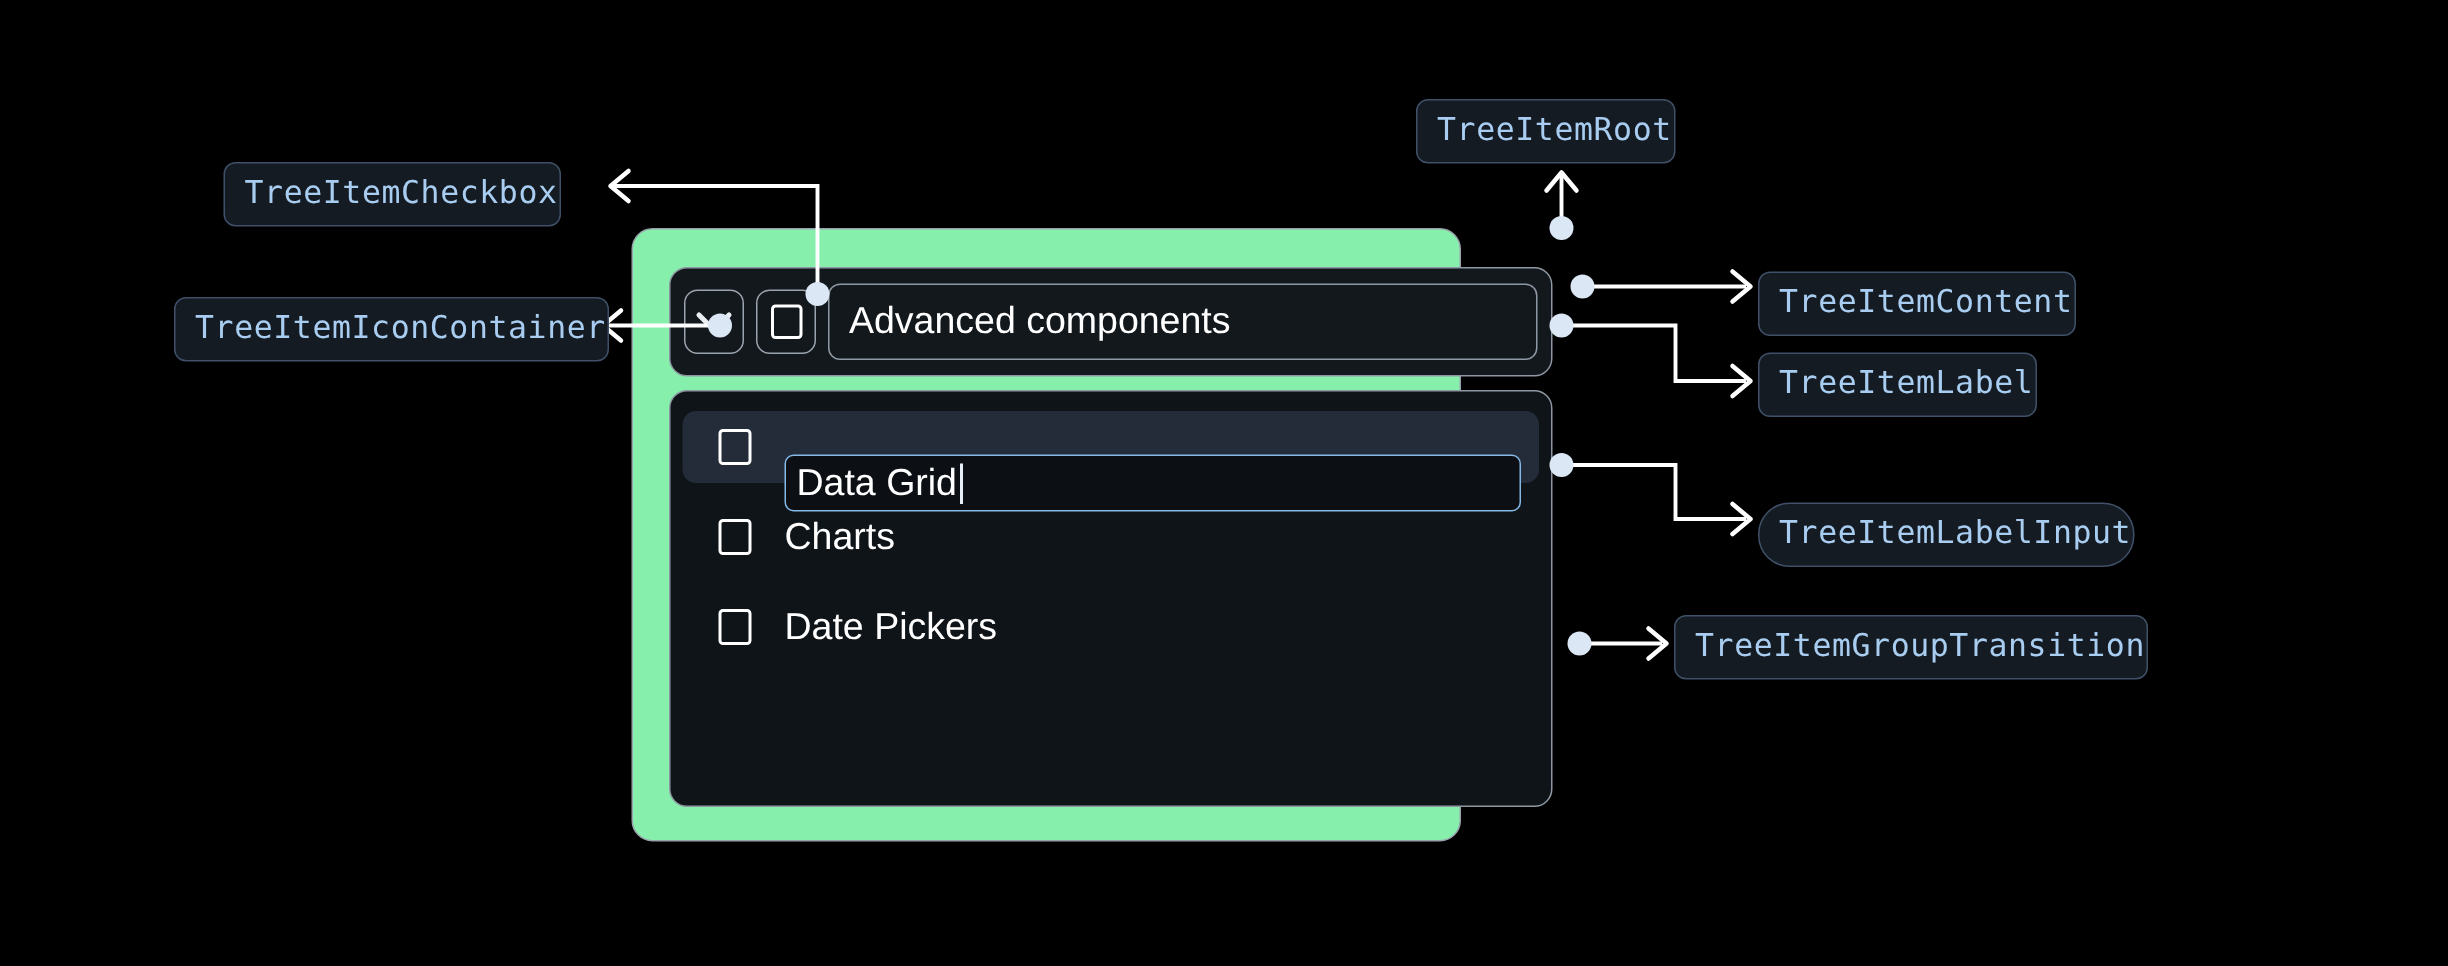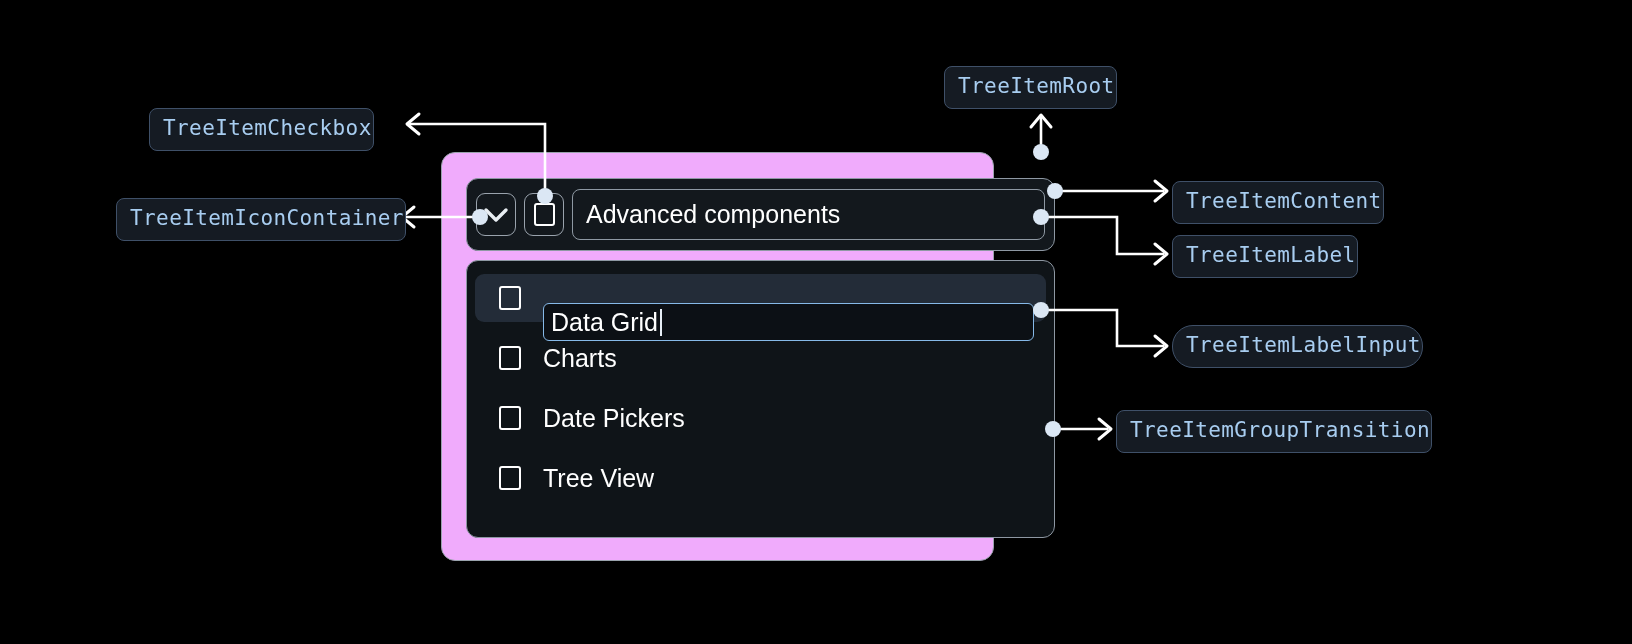--- a/index.html
+++ b/index.html
@@ -45,26 +45,26 @@
     letter-spacing: 0.4px;
     line-height: 1;
     padding: 9px 1px 11px 13px;
     white-space: nowrap;
     z-index: 8;
   }
 
   
   #tree-root {
     position: absolute;
-    left: 441px;
+    left: 421px;
     top: 152px;
     width: 553px;
     height: 409px;
     box-sizing: border-box;
-    background: #f0abfc;
+    background: #86efac;
     border: 1px solid #9aa3ad;
     border-radius: 14px;
     z-index: 3;
   }
 
   
   #tree-content {
     position: absolute;
     left: 24px;
     top: 25px;
@@ -200,21 +200,21 @@
     background: #e7eef6;
     margin-left: 2px;
   }
 
   
   #b-checkbox       { left: 149px; top: 108px; }
   #b-iconcontainer  { left: 68px;  top: 198px; margin-left: 48px; }
   #b-root           { left: 944px; top: 66px;  }
   #b-content        { left: 1172px; top: 181px; }
   #b-label          { left: 1172px; top: 235px; }
-  #b-labelinput     { left: 1172px; top: 325px; border-radius: 21px; }
+  #b-labelinput     { left: 1172px; top: 335px; border-radius: 21px; }
   #b-grouptrans     { left: 1116px; top: 410px; }
 </style>
 </head>
 <body>
 
 <div id="stage">
 
   <svg id="wires" viewBox="0 0 1632 644" width="1632" height="644">
     <g stroke="#ffffff" stroke-width="2.6" fill="none">
 
@@ -286,24 +286,20 @@
       <div class="child-row">
         <span class="child-cb"></span>
         <span class="child-label">Charts</span>
       </div>
 
       <div class="child-row">
         <span class="child-cb"></span>
         <span class="child-label">Date Pickers</span>
       </div>
 
-      <div class="child-row">
-        <span class="child-cb"></span>
-        <span class="child-label">Tree View</span>
-      </div>
 
     </div>
   </div>
 
   <div class="badge" id="b-checkbox">TreeItemCheckbox</div>
   <div class="badge" id="b-iconcontainer">TreeItemIconContainer</div>
   <div class="badge" id="b-root">TreeItemRoot</div>
   <div class="badge" id="b-content">TreeItemContent</div>
   <div class="badge" id="b-label">TreeItemLabel</div>
   <div class="badge" id="b-labelinput">TreeItemLabelInput</div>

